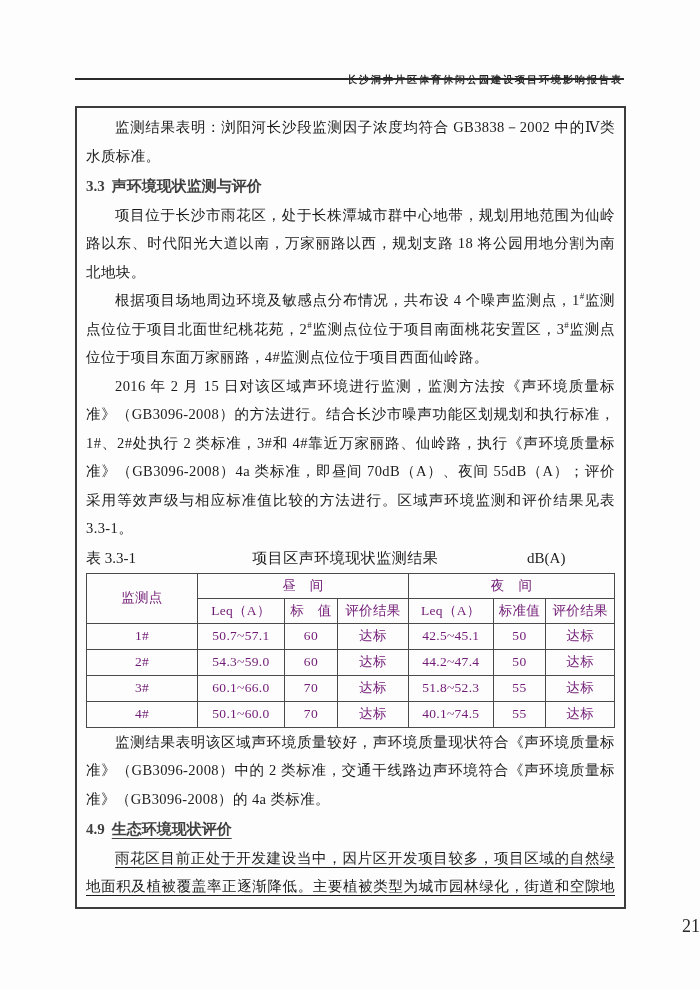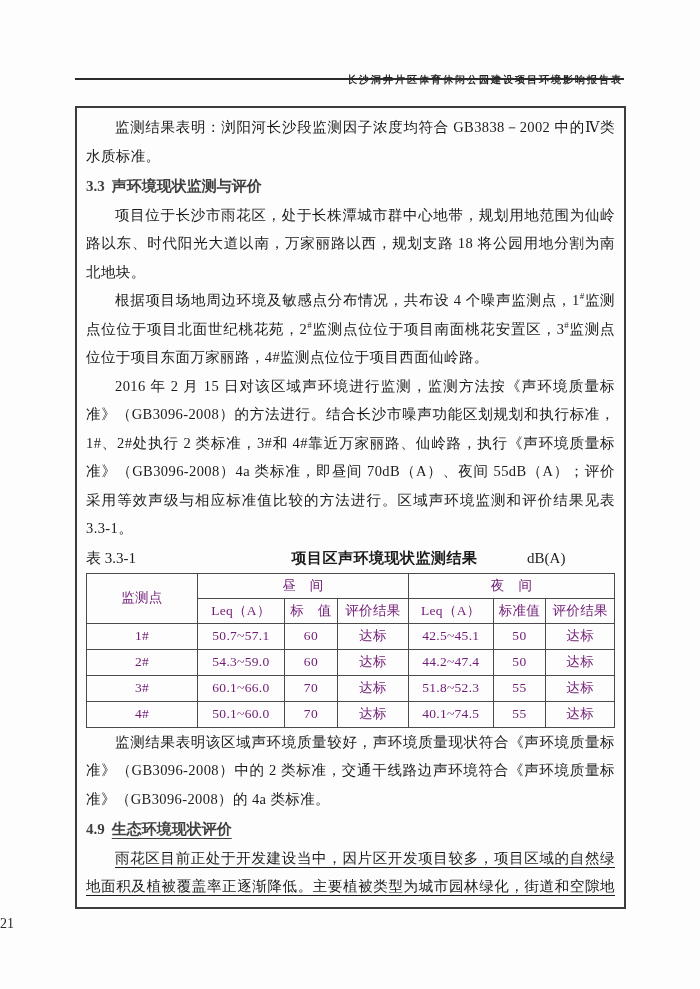--- a/index.html
+++ b/index.html
@@ -41,36 +41,36 @@
     font-weight: bold; color: #404040;
   }
   .heading .hd-num { margin-right: 7px; }
   .heading .hd-underline { text-decoration: underline; text-underline-offset: 4px; }
 
   .table-caption {
     display: flex; align-items: center;
     font-size: 15px; line-height: 29px; margin-top: 1px;
   }
   .tbl-label { width: 24%; text-align: left; }
-  .tbl-title { width: 50%; text-align: right; font-weight: bold; letter-spacing: 0.5px; }
+  .tbl-title { width: 50%; text-align: center; font-weight: normal; letter-spacing: 0.5px; }
   .tbl-unit  { width: 26%; text-align: center; }
 
   table.noise-table {
     width: 100%; border-collapse: collapse; table-layout: fixed;
     font-size: 13.5px; color: #701a75;
   }
   .noise-table td {
     border: 1px solid #4a4a4a; text-align: center; vertical-align: middle;
     padding: 0 2px; height: 25px; line-height: 1.15; letter-spacing: 0.3px;
   }
   .noise-table tr.hdr td { height: 24px; }
 
   .page-number {
     position: absolute; top: 916px; left: 0; width: 100%;
-    text-align: left; font-size: 14px; color: #2a2a2a;
+    text-align: right; font-size: 18px; color: #2a2a2a;
   }
 </style>
 </head>
 <body>
 
 <div class="page">
 
   <div class="doc-header">长沙洞井片区体育休闲公园建设项目环境影响报告表</div>
   <div class="header-rule"></div>
 

